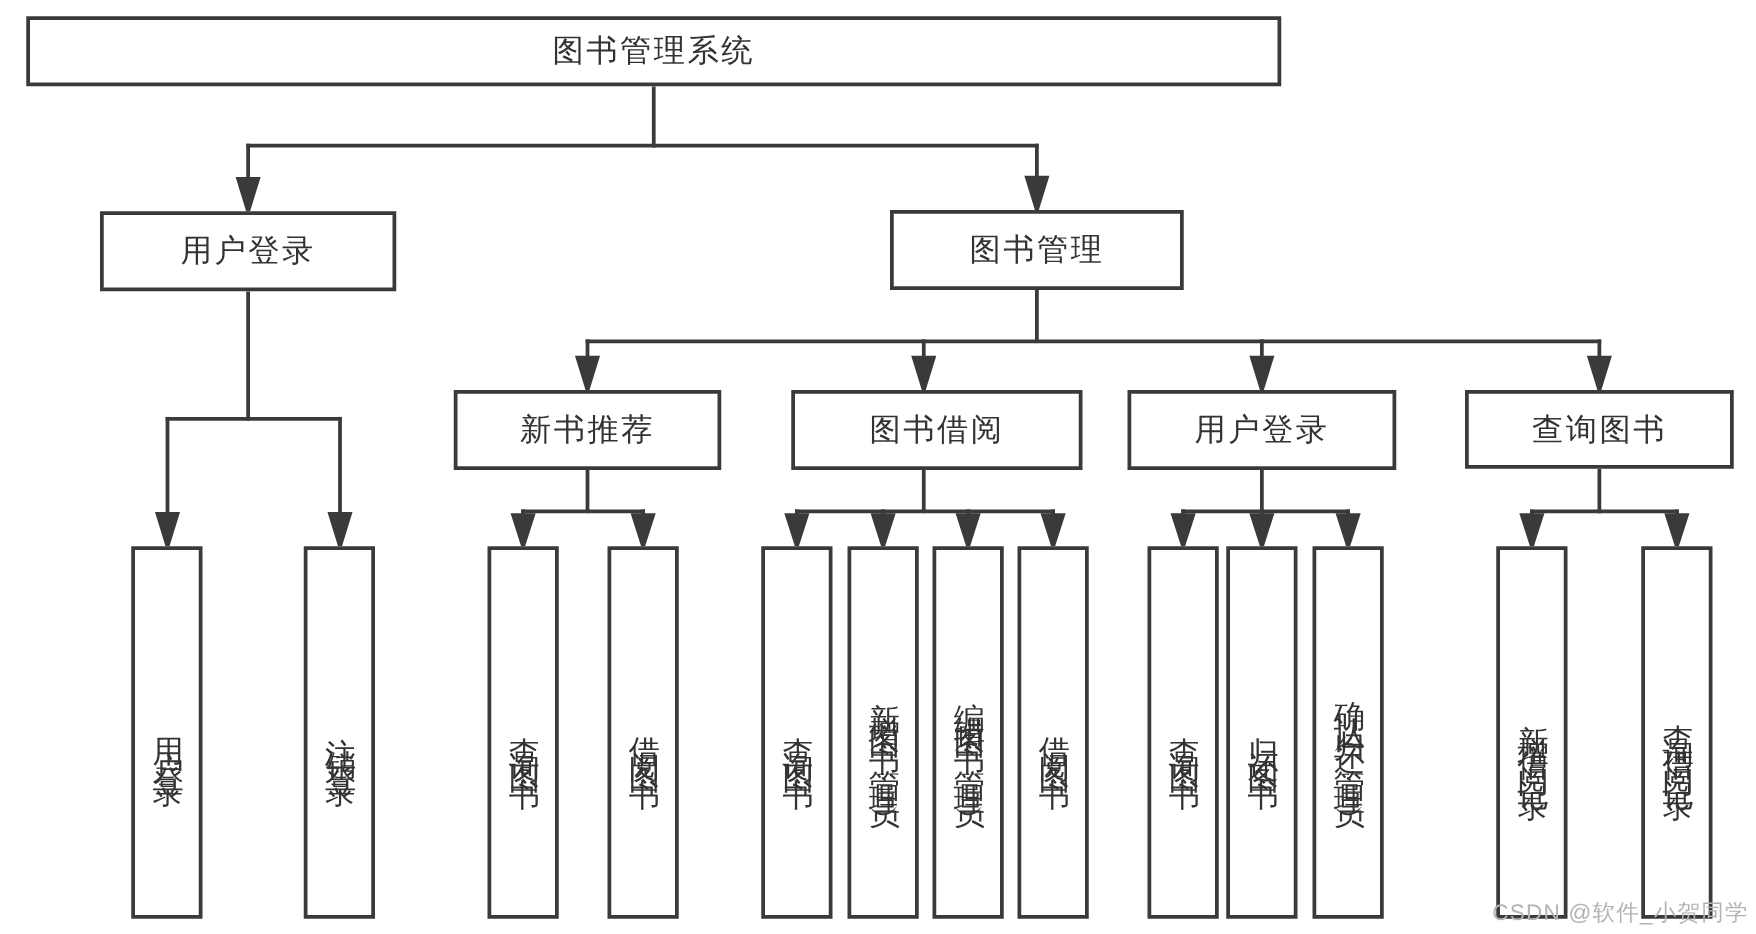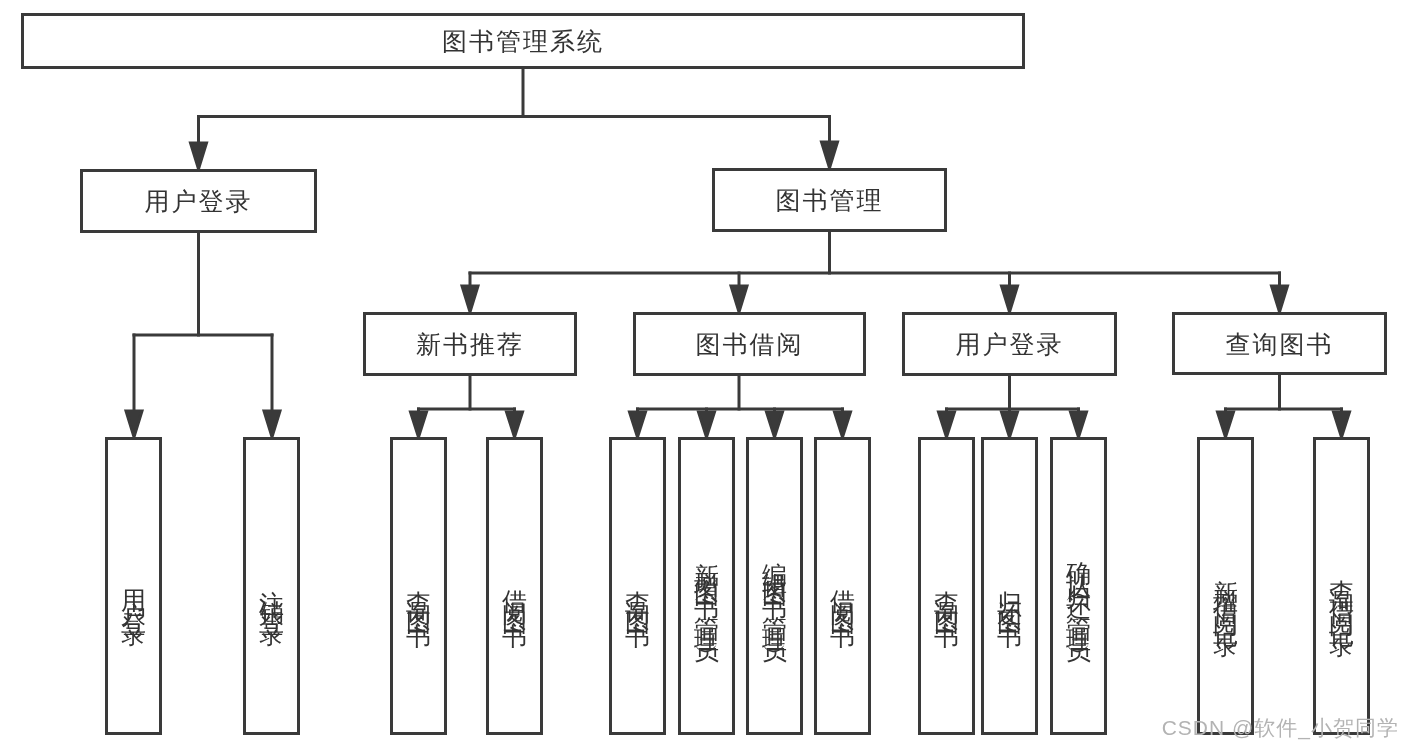--- a/index.html
+++ b/index.html
@@ -34,21 +34,21 @@
     text-orientation: mixed;
     letter-spacing: 11px;
     white-space: normal;
     line-height: 1;
     margin-bottom: -11px;
   }
   #watermark {
     position: absolute;
     right: 6px;
     bottom: 5px;
-    font-size: 21px;
+    font-size: 18px;
     color: #b3b3b3;
     letter-spacing: 1px;
     pointer-events: none;
   }
 </style>
 </head>
 <body>
 
 <div id="canvas">
 

